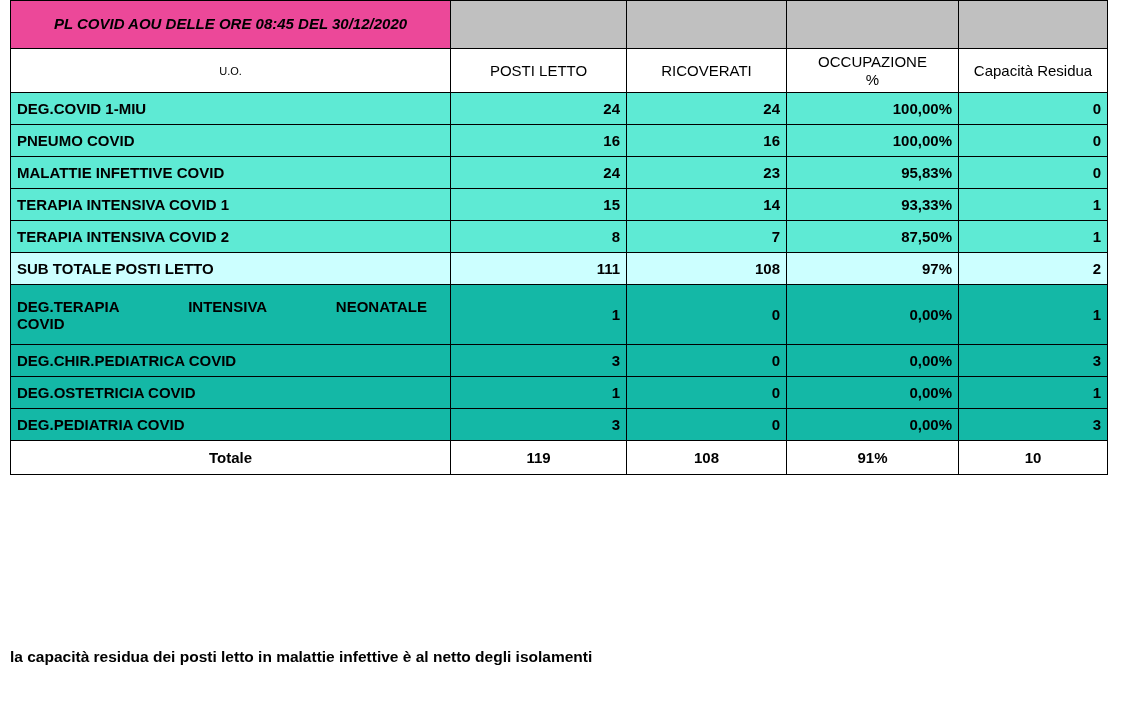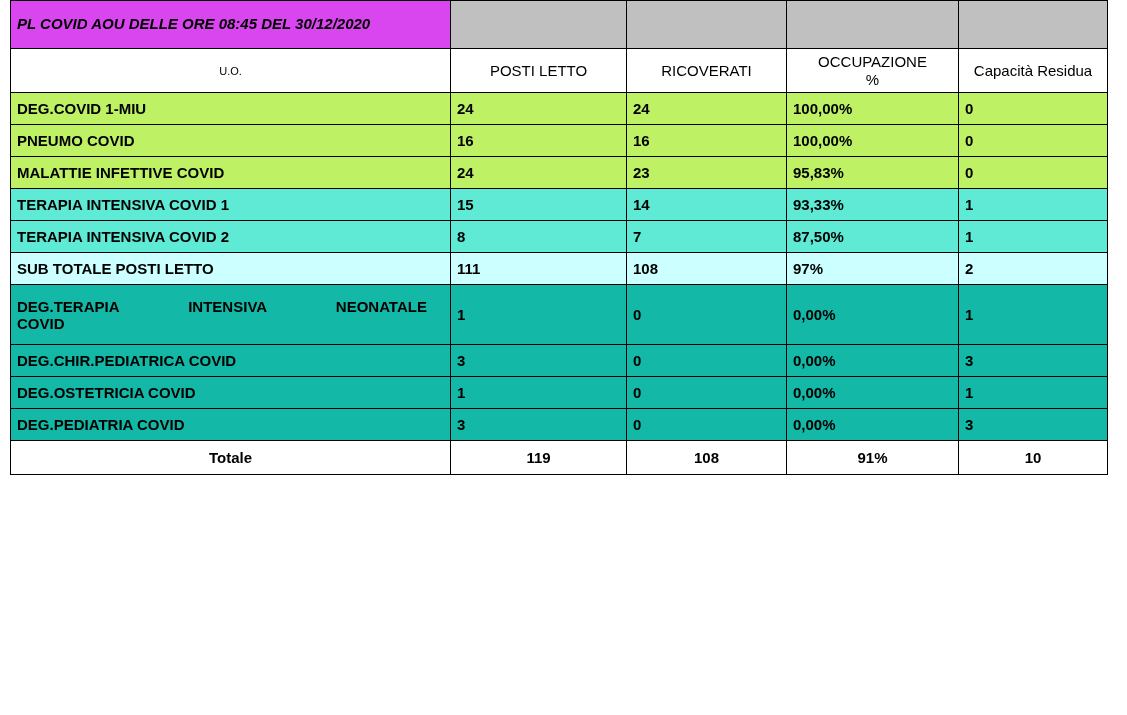--- a/index.html
+++ b/index.html
@@ -34,27 +34,27 @@
     box-sizing: border-box;
   }
   
   col.c0 { width: 440px; }
   col.c1 { width: 176px; }
   col.c2 { width: 160px; }
   col.c3 { width: 172px; }
   col.c4 { width: 149px; }
 
   .title-cell {
-    background: #d946ef;
+    background: #ec4899;
     font-style: italic;
     font-weight: bold;
     font-size: 15.5px;
     line-height: 1.25;
     height: 48px;
-    text-align: left;
+    text-align: center;
     vertical-align: top;
     padding-top: 5px;
   }
   .title-blank {
     background: #c0c0c0;
   }
   .hdr {
     background: #ffffff;
     text-align: center;
     font-size: 15px;
@@ -62,25 +62,25 @@
   }
   .hdr.uo { font-size: 11px; }
   .hdr.occ { line-height: 1.15; }
 
   .row-label {
     font-weight: bold;
     text-align: left;
     font-size: 15px;
   }
   .num {
-    text-align: left;
-    font-weight: bold;
-    font-size: 15px;
-  }
-  .green td { background: #bef264; }
+    text-align: right;
+    font-weight: bold;
+    font-size: 15px;
+  }
+  .green td { background: #5eead4; }
   .orange td { background: #5eead4; }
   .cyan td { background: #ccffff; }
   .gray td { background: #14b8a6; }
 
   tr.data-row td { height: 32px; }
   tr.tall td { height: 60px; }
   tr.total td {
     height: 34px;
     background: #ffffff;
     font-weight: bold;
@@ -225,14 +225,15 @@
       <tr class="total">
         <td class="row-label">Totale</td>
         <td class="num">119</td>
         <td class="num">108</td>
         <td class="num">91%</td>
         <td class="num">10</td>
       </tr>
     </tbody>
   </table>
 
+  <div class="note">la capacità residua dei posti letto in malattie infettive è al netto degli isolamenti</div>
 
 </div>
 
 </body></html>

